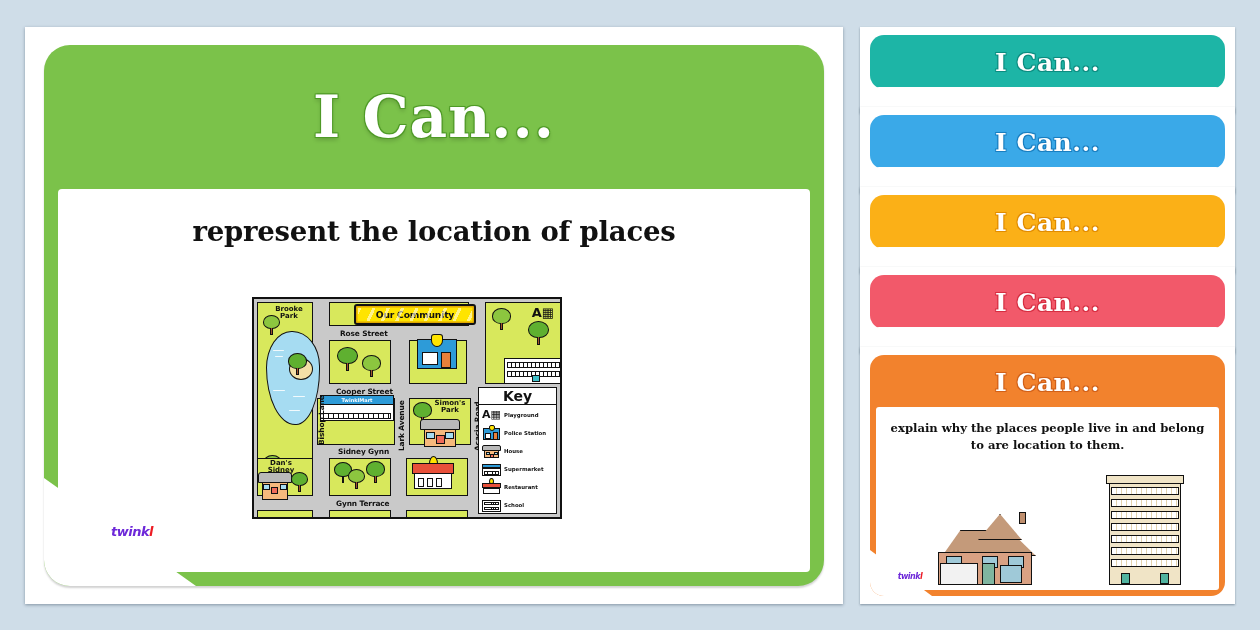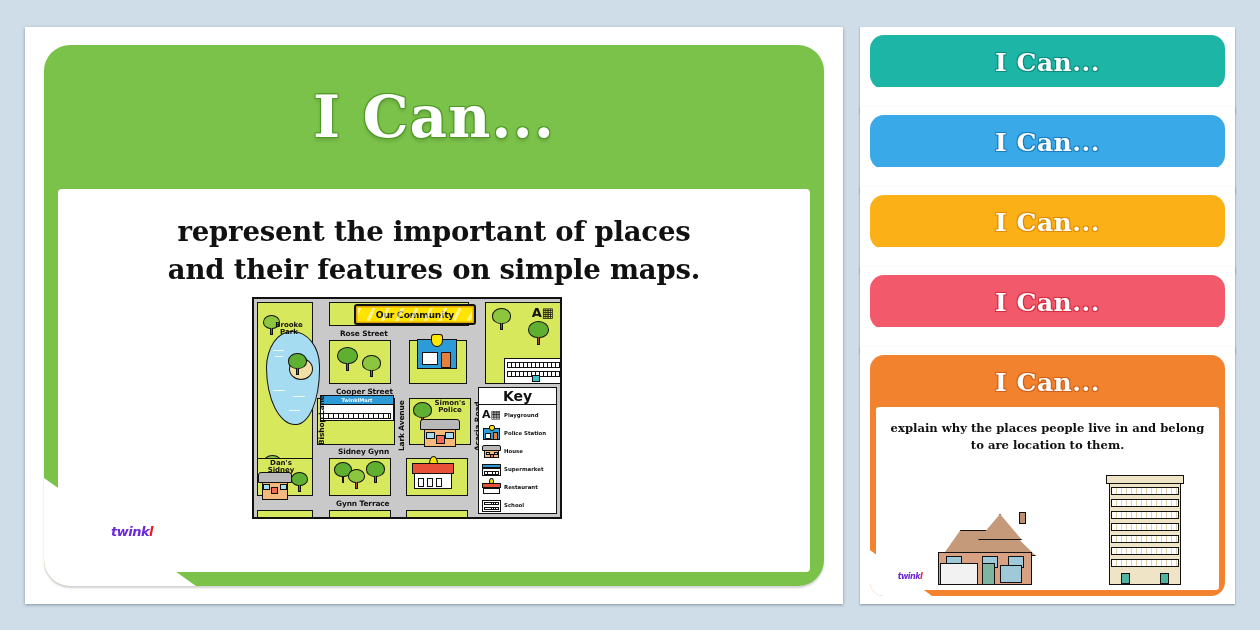--- a/index.html
+++ b/index.html
@@ -296,22 +296,21 @@
     <div id="main-inner">
       <div id="green-body"></div>
       <div id="corner-fold"></div>
 
       <div id="title-band">
         <div id="main-title">I Can...</div>
       </div>
 
       <div id="white-panel">
         <div id="body-text">
-          <div>represent the important of places</div>
-          <div>and their features on simple maps.</div>
+          <div>represent the location of places</div>
         </div>
 
         <div id="map-wrap">
           <div id="map">
 
             <div class="road-v" style="left:62px; top:0; width:10px; height:222px;"></div>
             <div class="road-v" style="left:142px; top:0; width:10px; height:222px;"></div>
             <div class="road-v" style="left:218px; top:0; width:10px; height:222px;"></div>
 
             <div class="road-h" style="left:0; top:30px; width:310px; height:9px;"></div>
@@ -334,21 +333,21 @@
                 </div>
               <div class="tree" style="left:30px; top:50px; width:19px; height:22px;">
                 <div class="crown dark"></div>
                   <div class="trunk"></div>
                 </div>
               <div class="tree" style="left:5px; top:152px; width:19px; height:22px;">
                 <div class="crown"></div>
                   <div class="trunk"></div>
                 </div>
             </div>
-            <div class="blk-label" style="left:14px; top:23px; width:42px;">Brooke
+            <div class="blk-label" style="left:14px; top:7px; width:42px;">Brooke
 Park</div>
 
             <div class="block" style="left:75px; top:3px; width:140px; height:24px;"></div>
             <div id="banner">
               <span id="banner-text">Our Community</span>
             </div>
 
             <div class="block" style="left:75px; top:41px; width:62px; height:44px;">
               <div class="tree" style="left:7px; top:6px; width:21px; height:24px;">
                 <div class="crown dark"></div>
@@ -401,21 +400,21 @@
                 </div>
               <div class="house" style="left:12px; bottom:0px; width:36px; height:25px;">
                 <div class="rf"></div>
                   <div class="bd"></div>
                 <div class="w1" style="top:13px; left:4px;"></div>
                 <div class="w2" style="top:13px; right:4px;"></div>
                 <div class="dr"></div>
               </div>
             </div>
             <div class="blk-label" style="left:176px; top:101px; width:40px;">Simon's
-Police</div>
+Park</div>
 
             <div class="block" style="left:3px; top:159px; width:56px; height:38px;">
               <div class="house" style="left:2px; bottom:1px; width:30px; height:22px;">
                 <div class="rf"></div>
                   <div class="bd"></div>
                 <div class="w1" style="top:12px; left:3px; width:7px; height:6px;"></div>
                 <div class="w2" style="top:12px; right:3px; width:7px; height:6px;"></div>
                 <div class="dr" style="width:7px;height:7px;"></div>
               </div>
               <div class="tree" style="right:4px; bottom:3px; width:17px; height:20px;">

